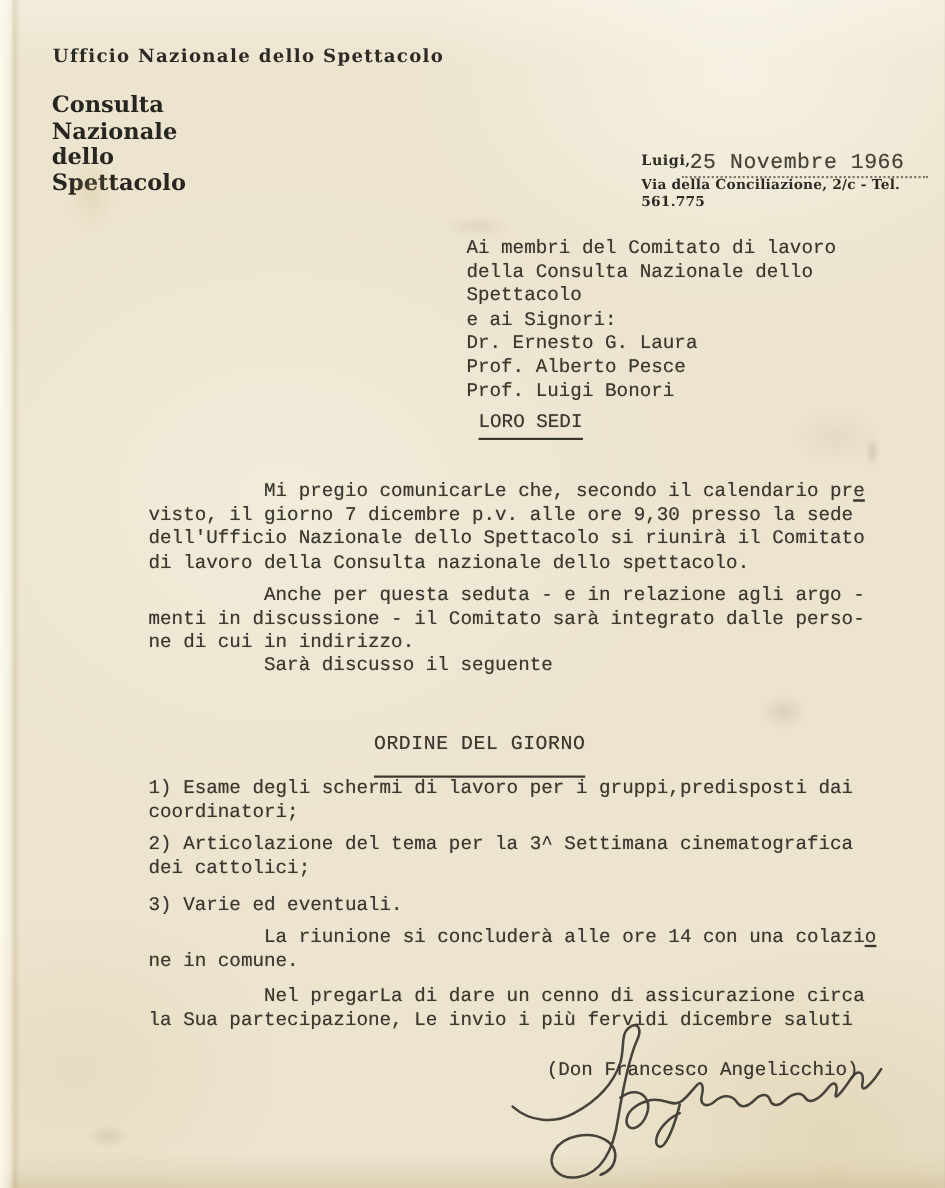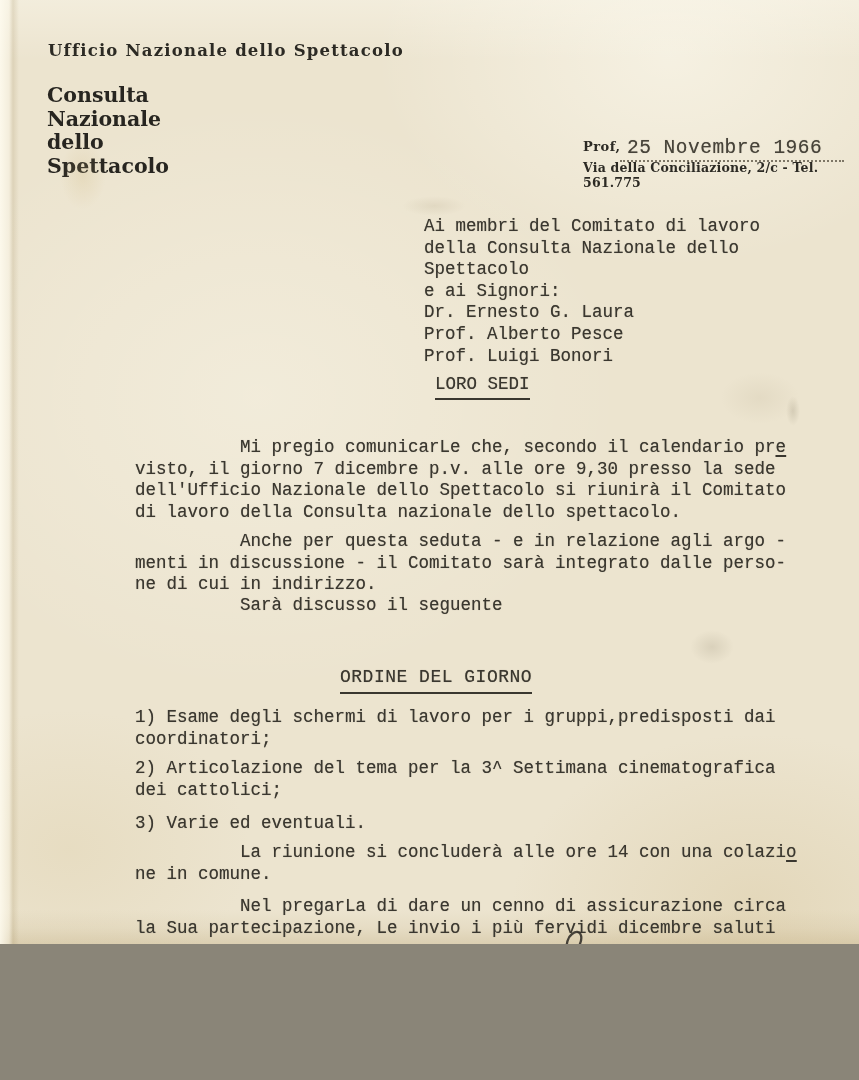--- a/index.html
+++ b/index.html
@@ -1,18 +1,18 @@
 <!DOCTYPE html>
 <html><head>
 <meta charset="utf-8">
 <style>
   html,body{margin:0;padding:0;background:#8a8578;}
   .page{
     position:relative;
-    width:859px;height:944px;
+    width:859px;height:1080px;
     margin:0 auto;
     overflow:hidden;
     background-color:#ece4cf;
     background-image:
       linear-gradient(90deg, rgba(255,252,240,0.85) 0px, rgba(255,252,240,0.40) 9px, rgba(160,140,95,0.20) 13px, rgba(0,0,0,0) 19px),
       linear-gradient(0deg, rgba(176,152,100,0.28) 0px, rgba(176,152,100,0.10) 16px, rgba(0,0,0,0) 34px),
       linear-gradient(180deg, rgba(255,253,244,0.35) 0px, rgba(0,0,0,0) 60px),
       radial-gradient(ellipse 420px 300px at 78% 6%, rgba(255,253,244,0.50), rgba(0,0,0,0) 70%),
       radial-gradient(ellipse 520px 420px at 30% 42%, rgba(255,253,244,0.30), rgba(0,0,0,0) 70%),
       radial-gradient(ellipse 340px 240px at 88% 96%, rgba(205,183,132,0.28), rgba(0,0,0,0) 72%),
@@ -32,21 +32,21 @@
   .org{left:47px;top:84px;font-size:20.5px;line-height:23.5px;white-space:pre-line;color:#272520;}
   .city{left:583px;top:139px;font-size:13px;letter-spacing:0.5px;}
   .dotline{left:620px;top:141px;width:224px;height:19px;border-bottom:2px dotted #7d7666;}
   .typeddate{left:627px;top:137px;font-size:19.5px;letter-spacing:0.5px;color:#474339;white-space:pre;text-shadow:0 0 0.7px rgba(60,56,48,0.5);}
   .addrline{left:583px;top:160px;font-size:12.5px;letter-spacing:0.2px;}
   .recipients{left:424px;top:216px;}
   .salutation{left:435px;top:374px;border-bottom:2px solid #3a372f;padding-bottom:2px;text-align:center;}
   .para1{left:135px;top:437px;}
   .para2{left:135px;top:531px;}
   .para3{left:135px;top:595px;}
-  .agenda{left:340px;top:667px;font-size:18px;border-bottom:2px solid #3a372f;padding-bottom:3px;letter-spacing:0.5px;}
+  .agenda{left:340px;top:667px;font-size:18px;border-bottom:2px solid #3a372f;padding-bottom:16px;letter-spacing:0.5px;}
   .item1{left:135px;top:707px;}
   .item2{left:135px;top:758px;}
   .item3{left:135px;top:813px;}
   .para4{left:135px;top:842px;}
   .para5{left:135px;top:896px;}
   .typedname{left:497px;top:963px;font-family:Liberation Mono, monospace;}
   .u{text-decoration:underline;text-underline-offset:3px;text-decoration-thickness:2px;}
   .sig{left:452px;top:928px;}
   .stain{position:absolute;border-radius:50%;pointer-events:none;}
   .s1{left:402px;top:196px;width:64px;height:20px;background:radial-gradient(ellipse, rgba(150,135,100,0.14), rgba(0,0,0,0) 70%);}
@@ -61,21 +61,21 @@
 
 <div class="page">
 
   <div class="abs serif office">Ufficio Nazionale dello Spettacolo</div>
 
   <div class="abs serif org">Consulta
 Nazionale
 dello
 Spettacolo</div>
 
-  <div class="abs serif city">Prof,</div>
+  <div class="abs serif city">Luigi,</div>
   <div class="abs dotline"></div>
   <div class="abs typeddate">25 Novembre 1966</div>
   <div class="abs serif addrline">Via della Conciliazione, 2/c - Tel. 561.775</div>
 
   <div class="abs mono recipients">Ai membri del Comitato di lavoro
 della Consulta Nazionale dello
 Spettacolo
 e ai Signori:
 Dr. Ernesto G. Laura
 Prof. Alberto Pesce

